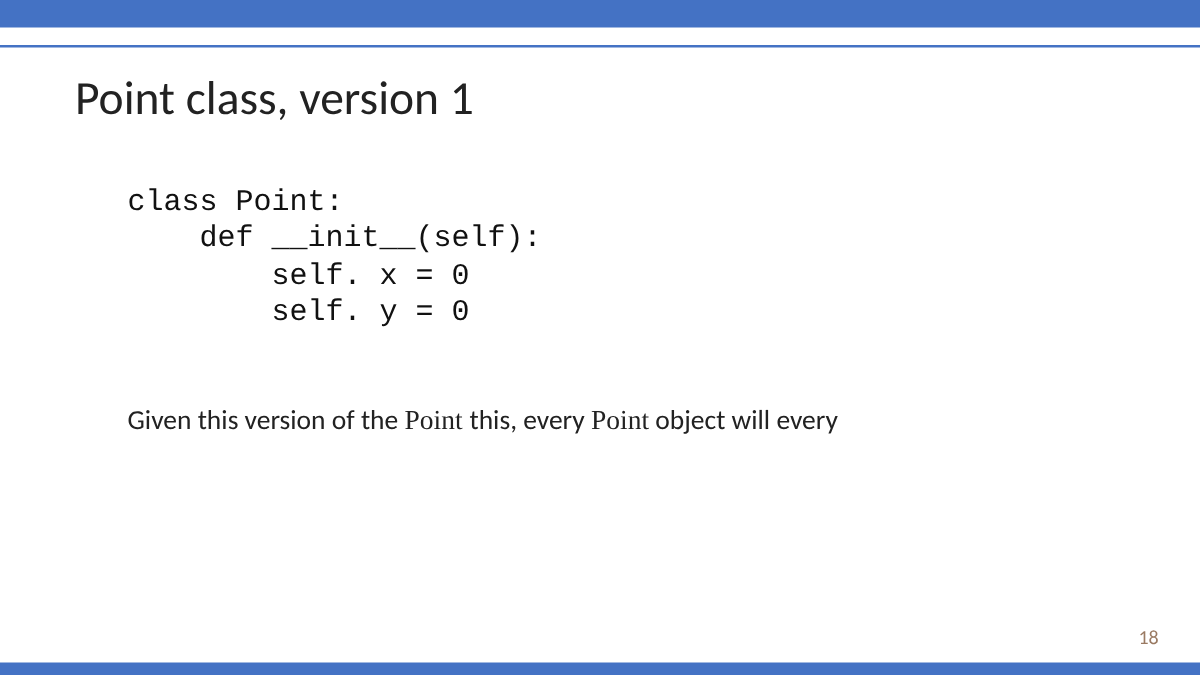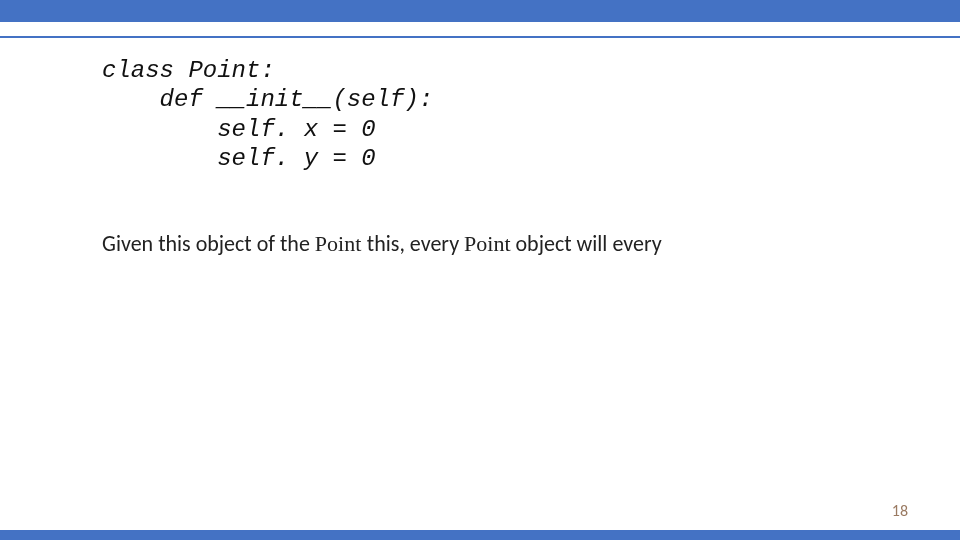--- a/index.html
+++ b/index.html
@@ -33,59 +33,59 @@
     letter-spacing: 0px;
   }
   .code {
     font-family: "Courier New", Courier, monospace;
     font-size: 24px;
     line-height: 1.22;
     color: #111;
     white-space: pre;
     margin-left: 42px;
     margin-bottom: 56px;
-    font-style: italic;
   }
   .desc {
     font-size: 22px;
     color: #222;
     line-height: 1.35;
     margin-left: 42px;
   }
   .desc .mono {
     font-family: Liberation Serif, serif;
   }
   .bottom-bar {
     position: absolute;
     left: 0;
     bottom: 0;
     width: 100%;
     height: 10px;
     background: #4472C4;
   }
   .page-num {
     position: absolute;
-    right: 52px;
+    right: 33px;
     bottom: 20px;
     font-size: 16px;
     color: #9a7a62;
   }
 </style>
 </head>
 <body>
 
 <div class="top-bar"></div>
 <div class="rule"></div>
 
 <div class="content">
+  <h1 class="heading">Point class, version 1</h1>
 
   <div class="code">class Point:
     def __init__(self):
         self. x = 0
         self. y = 0</div>
 
   <p class="desc">
-    <span>Given this object of the </span><span class="mono">Point </span><span>this, every </span><span class="mono">Point</span><span> object will every</span><br>
+    <span>Given this version of the </span><span class="mono">Point </span><span>this, every </span><span class="mono">Point</span><span> object will every</span><br>
   </p>
 </div>
 
 <div class="page-num">18</div>
 <div class="bottom-bar"></div>
 
 </body></html>

